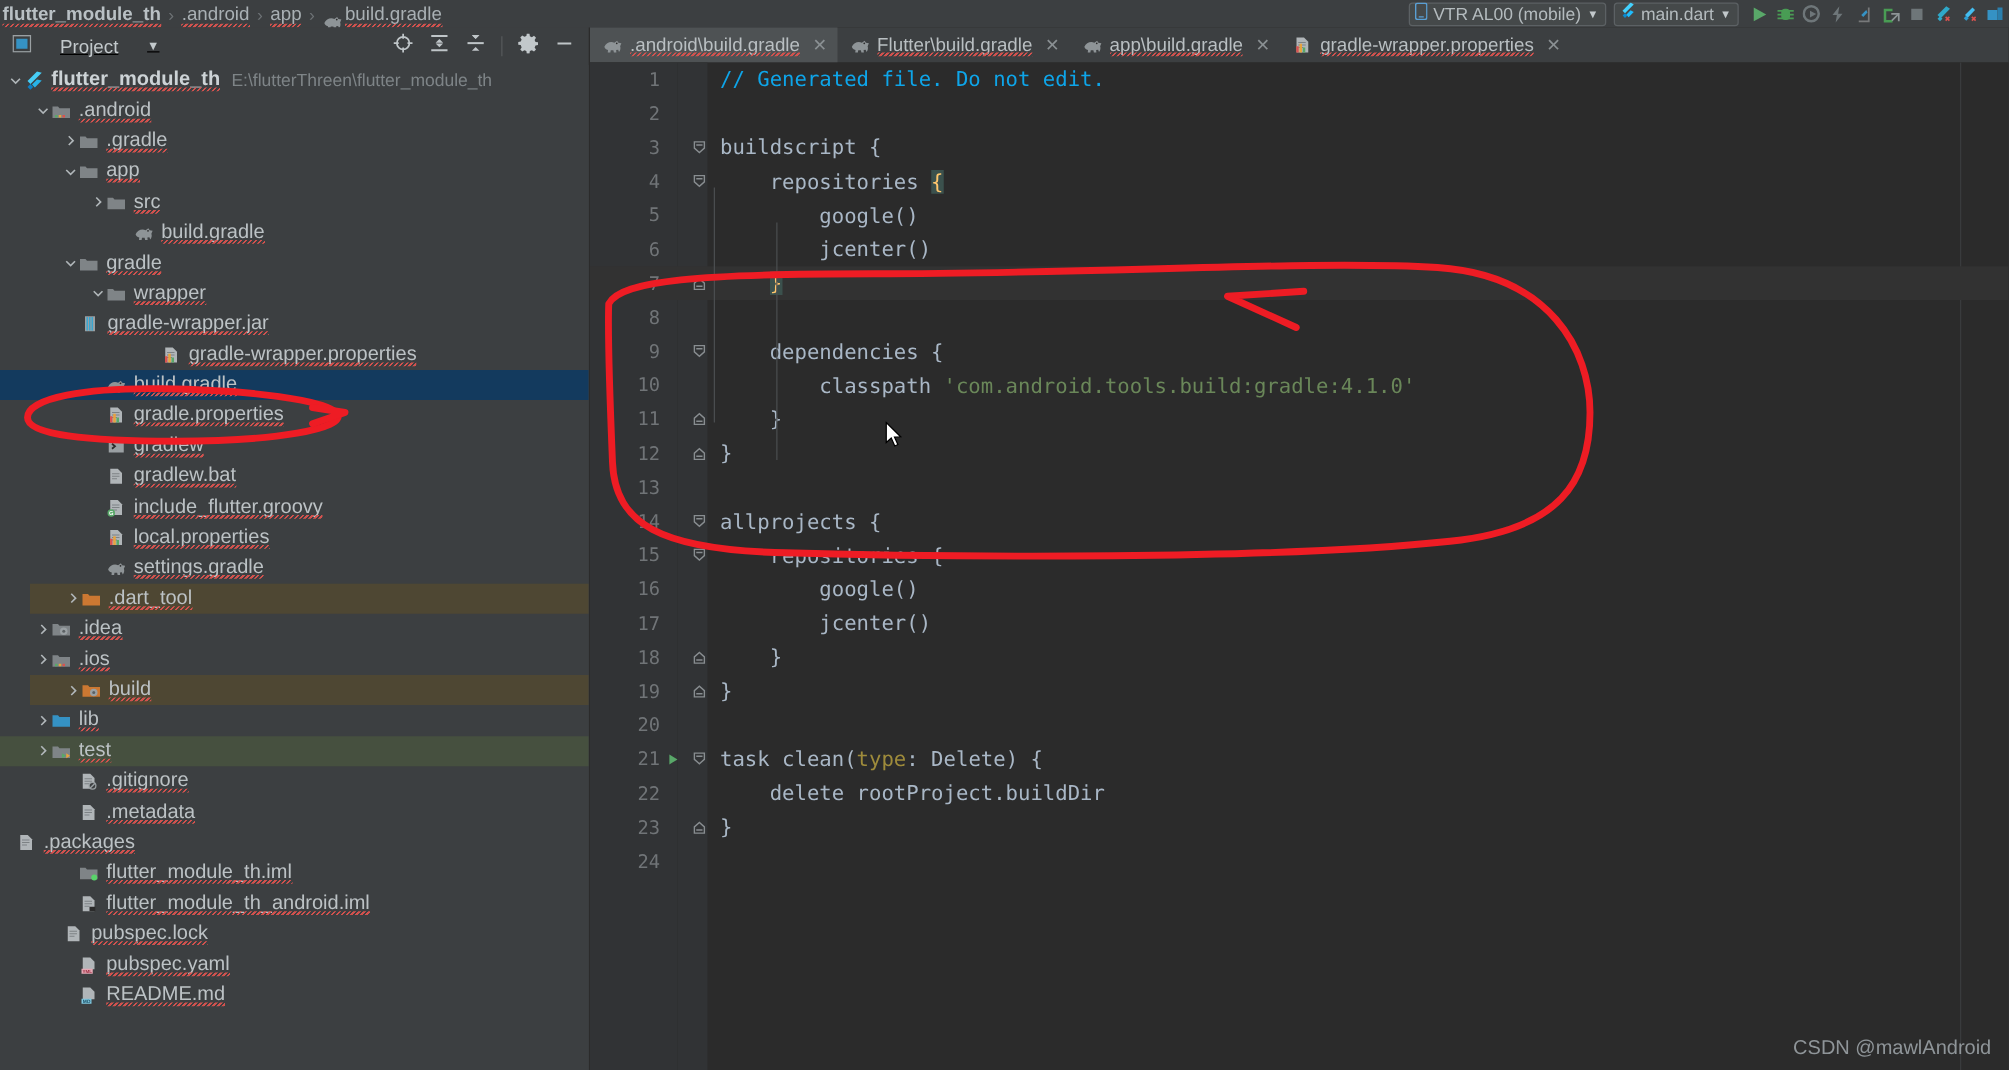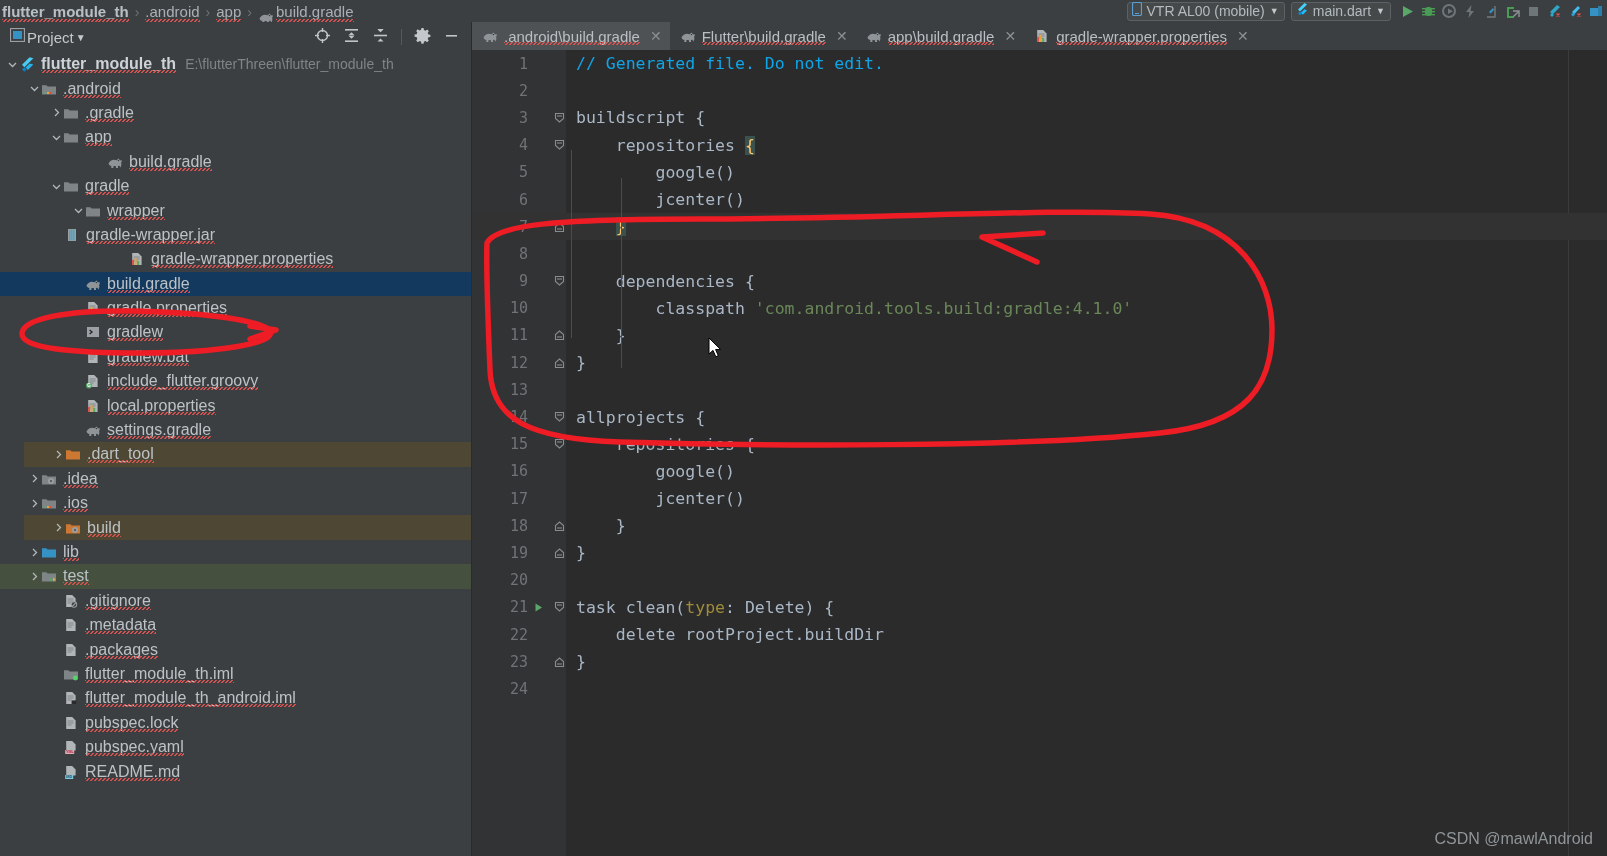--- a/index.html
+++ b/index.html
@@ -38,21 +38,21 @@
   .combo .lbl { font-size: 14px; color: #b4bbbe; white-space: nowrap; }
   .combo .carat { font-size: 9px; color: #c2c8cb; }
   .tbicon { width: 21px; height: 21px; display: flex; align-items: center; justify-content: center; }
 
   
   .project-panel {
     position: absolute; left: 0; top: 22px; width: 472px; height: 834px;
     background: #3c3f41; border-right: 1px solid #2b2b2b;
   }
   .pp-header { height: 30px; display: flex; align-items: center; padding-left: 10px; }
-  .pp-title { display: flex; align-items: center; gap: 2px; }
+  .pp-title { display: flex; align-items: center; gap: 23px; text-decoration: underline; }
   .pp-title .t { font-size: 15px; color: #c3c9cc; }
   .pp-title .carat { font-size: 10px; color: #c3c9cc; }
   .pp-actions { margin-left: auto; display: flex; align-items: center; gap: 12px; padding-right: 11px; }
   .pp-actions .sep { width: 1px; height: 16px; background: #55595b; }
 
   .tree { position: absolute; left: 0; top: 30px; right: 0; bottom: 0; background: #3c3f41; overflow: hidden; }
   .row {
     height: 24.4px; display: flex; align-items: center; position: relative;
     font-size: 16px; color: #bcc2c5; white-space: nowrap;
   }
@@ -330,20 +330,33 @@
               <path d="M2 4l3.5 3.5L9 4" fill="none" stroke="#b0b6b9" stroke-width="1.3"></path>
             </svg>
           </span>
           <span class="ficon">
             <svg viewBox="0 0 16 16" width="16" height="16">
               <path d="M1 4.2h4.4l1.2 1.4H15v7.8H1z" fill="#7f8487"></path>
             </svg>
           </span>
           <span class="label sq squiggle">app</span>
         </div>
+        <div class="row" style="padding-left: 72px;">
+          <span class="arrow">
+            <svg width="11" height="11" viewBox="0 0 11 11">
+              <path d="M4 2l3.5 3.5L4 9" fill="none" stroke="#b0b6b9" stroke-width="1.3"></path>
+            </svg>
+          </span>
+          <span class="ficon">
+            <svg viewBox="0 0 16 16" width="16" height="16">
+              <path d="M1 4.2h4.4l1.2 1.4H15v7.8H1z" fill="#7f8487"></path>
+            </svg>
+          </span>
+          <span class="label sq squiggle">src</span>
+        </div>
         <div class="row" style="padding-left: 94px;">
           <span class="arrow"></span>
           <span class="ficon">
             <svg viewBox="0 0 16 16" width="16" height="16">
               <path d="M1.5 9.4c1.4-3.2 5-4.6 8-3.2l2.2-1.6 1 1.6 2.4.4-1 2.4c.6 1.6.2 3.4-.9 4.6l-.7-1.9-1.6.3.2 2h-2l-.4-1.9H6.6l-.3 1.9H4.2l.2-2C2.7 11.5 1.7 10.6 1.5 9.4z" fill="#8e9497"></path>
               <circle cx="11.4" cy="6.6" r="0.7" fill="#2b2b2b"></circle>
             </svg>
           </span>
           <span class="label sq squiggle">build.gradle</span>
         </div>
@@ -579,21 +592,21 @@
         <div class="row" style="padding-left: 50px;">
           <span class="arrow"></span>
           <span class="ficon">
             <svg viewBox="0 0 16 16" width="16" height="16">
               <path d="M3.2 2h6l3.4 3.4v8.6H3.2z" fill="#b0b5b8"></path>
               <path d="M4.6 6h6M4.6 8h6M4.6 10h4" fill="none" stroke="#7d8285" stroke-width="0.9"></path>
             </svg>
           </span>
           <span class="label sq squiggle">.metadata</span>
         </div>
-        <div class="row" style="padding-left: 50px;">
+        <div class="row" style="">
           <span class="arrow"></span>
           <span class="ficon">
             <svg viewBox="0 0 16 16" width="16" height="16">
               <path d="M3.2 2h6l3.4 3.4v8.6H3.2z" fill="#b0b5b8"></path>
               <path d="M4.6 6h6M4.6 8h6M4.6 10h4" fill="none" stroke="#7d8285" stroke-width="0.9"></path>
             </svg>
           </span>
           <span class="label sq squiggle">.packages</span>
         </div>
         <div class="row" style="padding-left: 50px;">
@@ -610,21 +623,21 @@
           <span class="arrow"></span>
           <span class="ficon">
             <svg viewBox="0 0 16 16" width="16" height="16">
               <path d="M3.2 2h6l3.4 3.4v8.6H3.2z" fill="#b0b5b8"></path>
               <path d="M4.6 6h6M4.6 8h6M4.6 10h4" fill="none" stroke="#7d8285" stroke-width="0.9"></path>
               <rect x="8.6" y="10.4" width="4.6" height="3.6" fill="#2b2b2b"></rect>
             </svg>
           </span>
           <span class="label sq squiggle">flutter_module_th_android.iml</span>
         </div>
-        <div class="row" style="padding-left: 50px;">
+        <div class="row" style="padding-left: 38px;">
           <span class="arrow"></span>
           <span class="ficon">
             <svg viewBox="0 0 16 16" width="16" height="16">
               <path d="M3.2 2h6l3.4 3.4v8.6H3.2z" fill="#b0b5b8"></path>
               <path d="M4.6 6h6M4.6 8h6M4.6 10h4" fill="none" stroke="#7d8285" stroke-width="0.9"></path>
             </svg>
           </span>
           <span class="label sq squiggle">pubspec.lock</span>
         </div>
         <div class="row" style="padding-left: 50px;">

